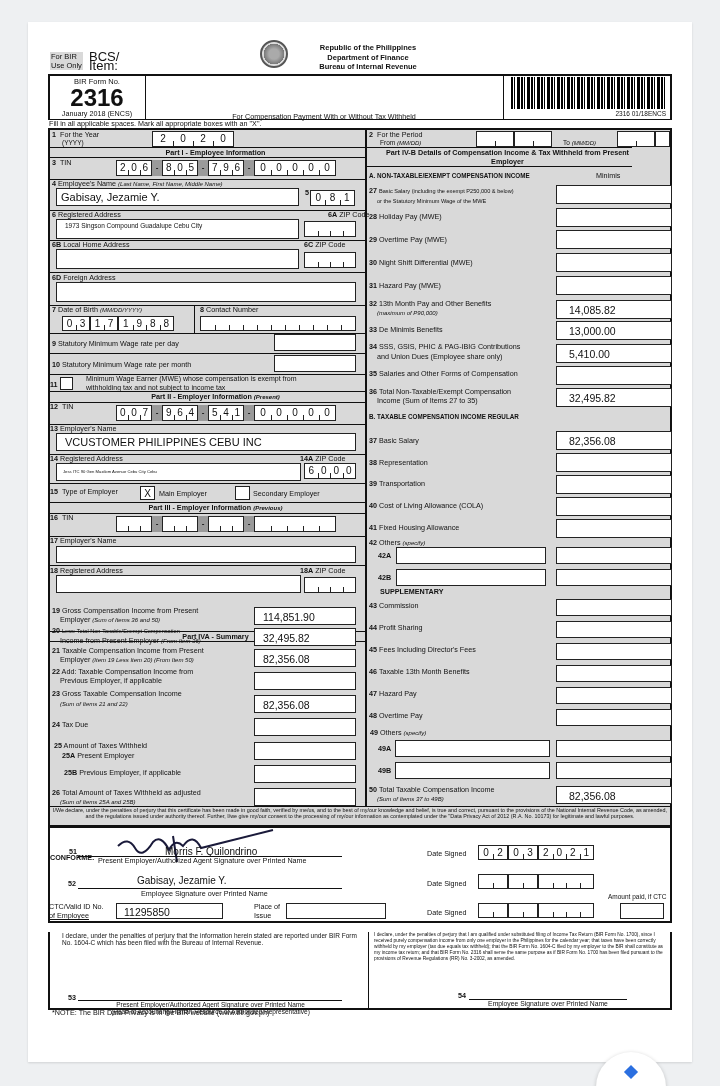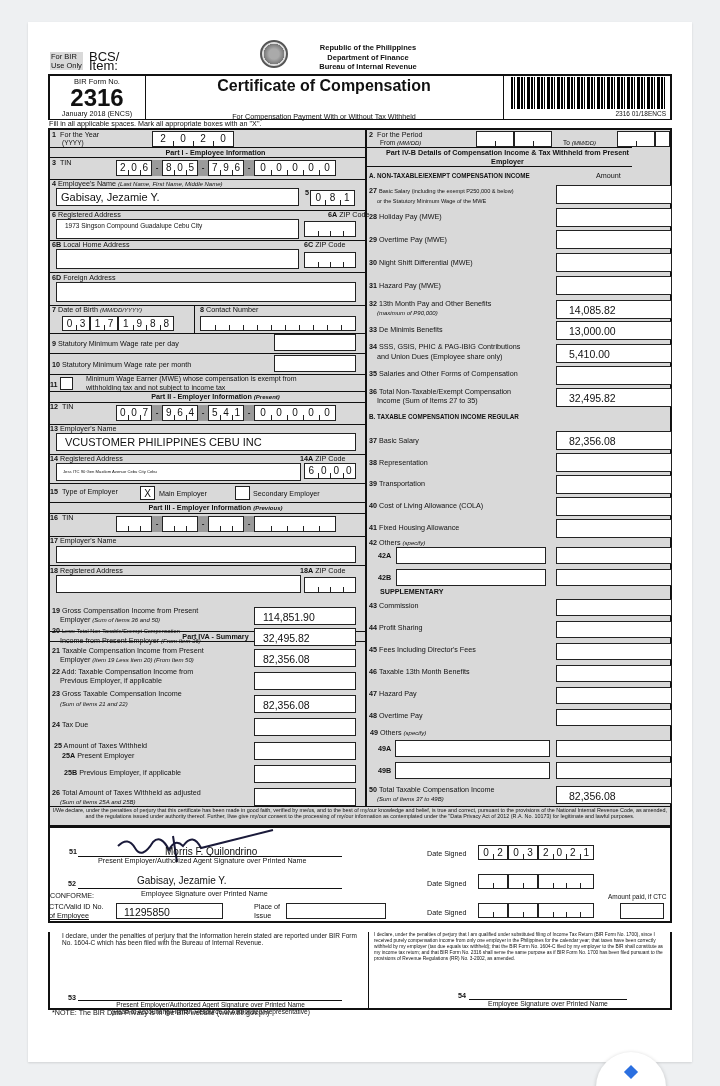--- a/index.html
+++ b/index.html
@@ -46,21 +46,20 @@
       <div>Bureau of Internal Revenue</div>
   </div>
 
   <div class="abs thick" style="left:20px;top:52px;width:624px;height:45px;border-bottom:none;"></div>
   <div class="vline" style="left:117px;top:52px;height:45px;"></div>
   <div class="vline" style="left:475px;top:52px;height:45px;"></div>
   <div class="lbl" style="left:22px;top:56px;width:94px;text-align:center;font-size:7.5px;">BIR Form No.</div>
   <div class="lbl" style="left:22px;top:63px;width:94px;text-align:center;font-size:24px;font-weight:bold;line-height:26px;">2316</div>
   <div class="lbl" style="left:22px;top:88px;width:94px;text-align:center;font-size:7.2px;">January 2018 (ENCS)</div>
   <div class="lbl" style="left:118px;top:54px;width:356px;text-align:center;font-size:16px;font-weight:bold;line-height:19px;">
-    <div>Certificate of Compensation</div>
   </div>
   <div class="lbl" style="left:118px;top:91px;width:356px;text-align:center;font-size:7.2px;">For Compensation Payment With or Without Tax Withheld</div>
   <div class="barcode" style="left:483px;top:55px;width:155px;height:32px;"></div>
   <div class="lbl" style="left:560px;top:88px;width:78px;text-align:right;font-size:6.5px;">2316 01/18ENCS</div>
 
   <div class="hline" style="left:20px;top:97px;width:624px;"></div>
   <div class="lbl" style="left:21px;top:98px;font-size:7.2px;">Fill in all applicable spaces. Mark all appropriate boxes with an "X".</div>
 
   <div class="abs gray" style="left:20px;top:106px;width:624px;height:700px;border:2px solid #111;"></div>
   <div class="vline" style="left:337px;top:106px;height:700px;border-left-width:2px;"></div>
@@ -347,21 +346,21 @@
   <div class="box" style="left:226px;top:743px;width:102px;height:18px;">
       <span class="val" style="left:8px;top:3px;"></span>
     </div>
 
   <div class="lbl" style="left:24px;top:766px;line-height:9px;"><b>26</b> <span>Total Amount of Taxes Withheld as adjusted</span><br>&nbsp;&nbsp;&nbsp; <i>(Sum of Items 25A and 25B)</i></div>
   <div class="box" style="left:226px;top:766px;width:102px;height:18px;">
       <span class="val" style="left:8px;top:3px;"></span>
     </div>
 
   <div class="lbl" style="left:341px;top:150px;font-size:6.3px;font-weight:bold;">A. NON-TAXABLE/EXEMPT COMPENSATION INCOME</div>
-  <div class="lbl" style="left:568px;top:150px;">Amount</div>
+  <div class="lbl" style="left:568px;top:150px;">Minimis</div>
 
   <div class="lbl" style="left:341px;top:164px;line-height:9px;"><b>27</b> <span class="sm">Basic Salary (including the exempt P250,000 &amp; below)</span><br>&nbsp;&nbsp;&nbsp;&nbsp;<span class="sm">or the Statutory Minimum Wage of the MWE</span></div>
   <div class="box" style="left:528px;top:163px;width:116px;height:19px;">
       <span class="val" style="left:12px;top:3px;"></span>
     </div>
 
   <div class="lbl" style="left:341px;top:191px;"><b>28</b> <span>Holiday Pay (MWE)</span></div>
   <div class="box" style="left:528px;top:186px;width:116px;height:19px;">
       <span class="val" style="left:12px;top:3px;"></span>
     </div>
@@ -489,21 +488,21 @@
       <span>0</span>
       <span>3</span>
     </div>
   <div class="digits" style="left:510px;top:823px;width:56px;height:15px;">
       <span>2</span>
       <span>0</span>
       <span>2</span>
       <span>1</span>
     </div>
 
-  <div class="lbl" style="left:22px;top:870px;font-weight:normal;">CONFORME:</div>
+  <div class="lbl" style="left:22px;top:832px;font-weight:bold;">CONFORME:</div>
   <div class="lbl" style="left:40px;top:858px;font-weight:bold;">52</div>
   <div class="lbl" style="left:109px;top:853px;font-size:10px;">Gabisay, Jezamie Y.</div>
   <div class="hline" style="left:50px;top:866px;width:264px;border-top-width:1px;"></div>
   <div class="lbl" style="left:113px;top:868px;">Employee Signature over Printed Name</div>
   <div class="lbl" style="left:399px;top:858px;">Date Signed</div>
   <div class="digits" style="left:450px;top:852px;width:30px;height:15px;">
       <span></span>
       <span></span>
     </div>
   <div class="digits" style="left:480px;top:852px;width:30px;height:15px;">

